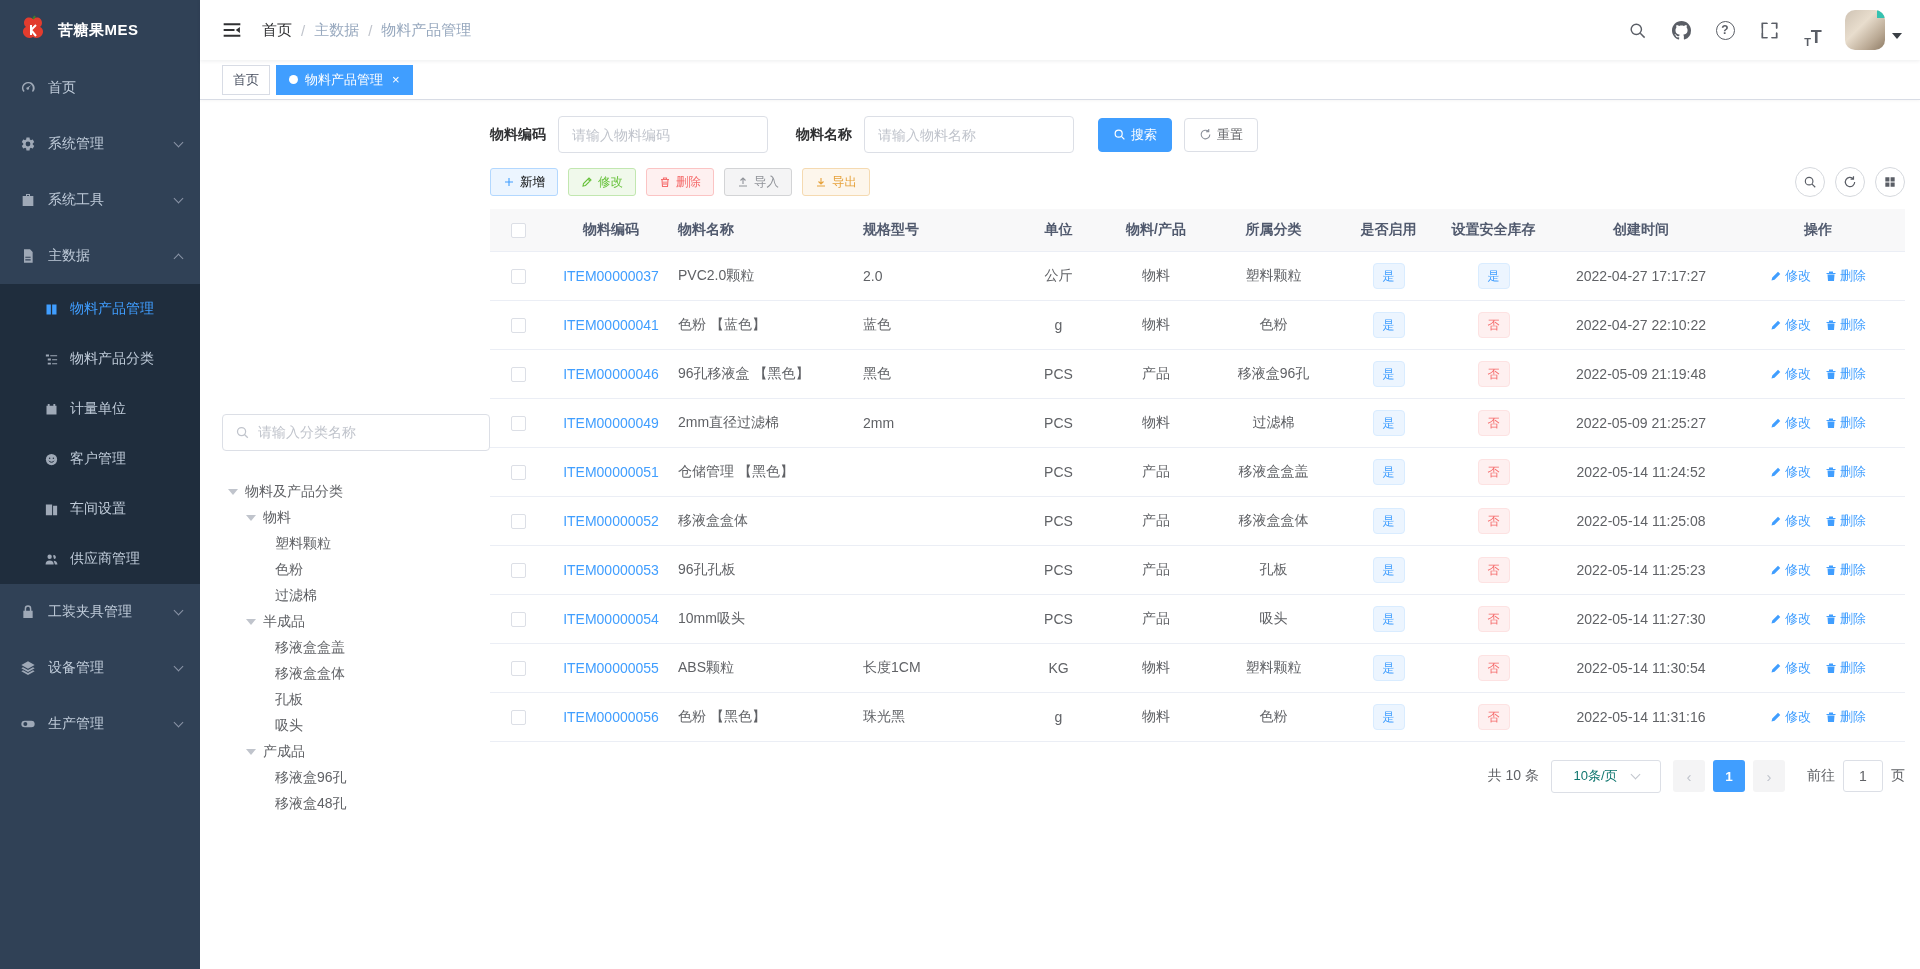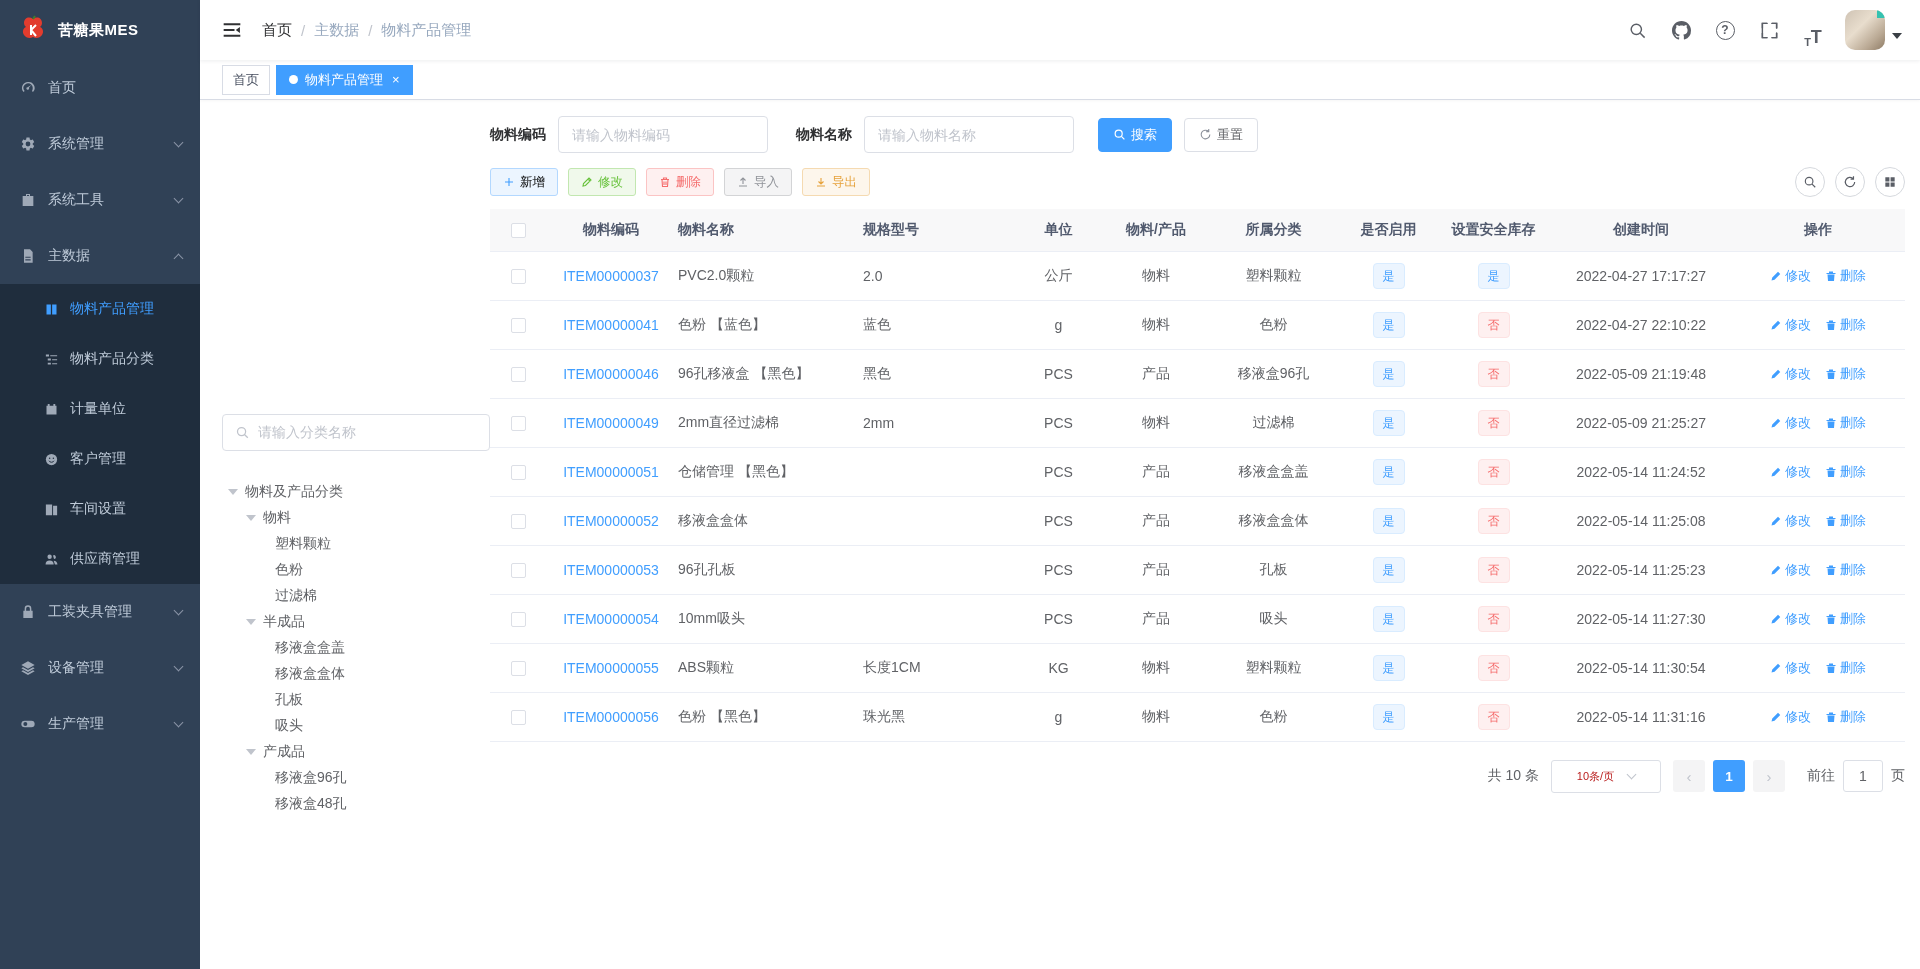--- a/index.html
+++ b/index.html
@@ -132,21 +132,21 @@
   .badge-yes { background:#ecf5ff; border:1px solid #d9ecff; color:#409eff; }
   .badge-no { background:#fef0f0; border:1px solid #fde2e2; color:#f56c6c; }
   .act { color:#409eff; font-size:13px; display:inline-flex; align-items:center; gap:3px; cursor:pointer; }
   .act + .act { margin-left:10px; }
   .act svg { width:12px; height:12px; fill:#409eff; }
 
   
   .pagination { display:flex; align-items:center; justify-content:flex-end; margin-top:18px; padding-bottom:24px;
     font-size:14px; color:#606266; gap:12px; }
   .page-size { width:110px; height:33px; border:1px solid #dcdfe6; border-radius:3px; display:flex;
-    align-items:center; justify-content:center; gap:14px; font-size:11px; color:#b91c1c; cursor:pointer; background:#fff; }
+    align-items:center; justify-content:center; gap:14px; font-size:13px; color:#0f766e; cursor:pointer; background:#fff; }
   .ps-caret { width:7px; height:7px; border-right:1.5px solid #c0c4cc; border-bottom:1.5px solid #c0c4cc;
     transform:rotate(45deg); margin-top:-4px; }
   .pg-btn { width:32px; height:32px; border-radius:3px; background:#f4f4f5; color:#c0c4cc; display:flex;
     align-items:center; justify-content:center; font-size:15px; cursor:pointer; }
   .pg-cur { width:32px; height:32px; border-radius:3px; background:#409eff; color:#fff; display:flex;
     align-items:center; justify-content:center; font-size:13.5px; font-weight:700; }
   .pg-group { display:flex; gap:8px; }
   .goto { display:flex; align-items:center; gap:8px; margin-left:10px; }
   .goto input { width:40px; height:32px; border:1px solid #dcdfe6; border-radius:3px; text-align:center;
     font-size:14px; color:#606266; outline:none; }

